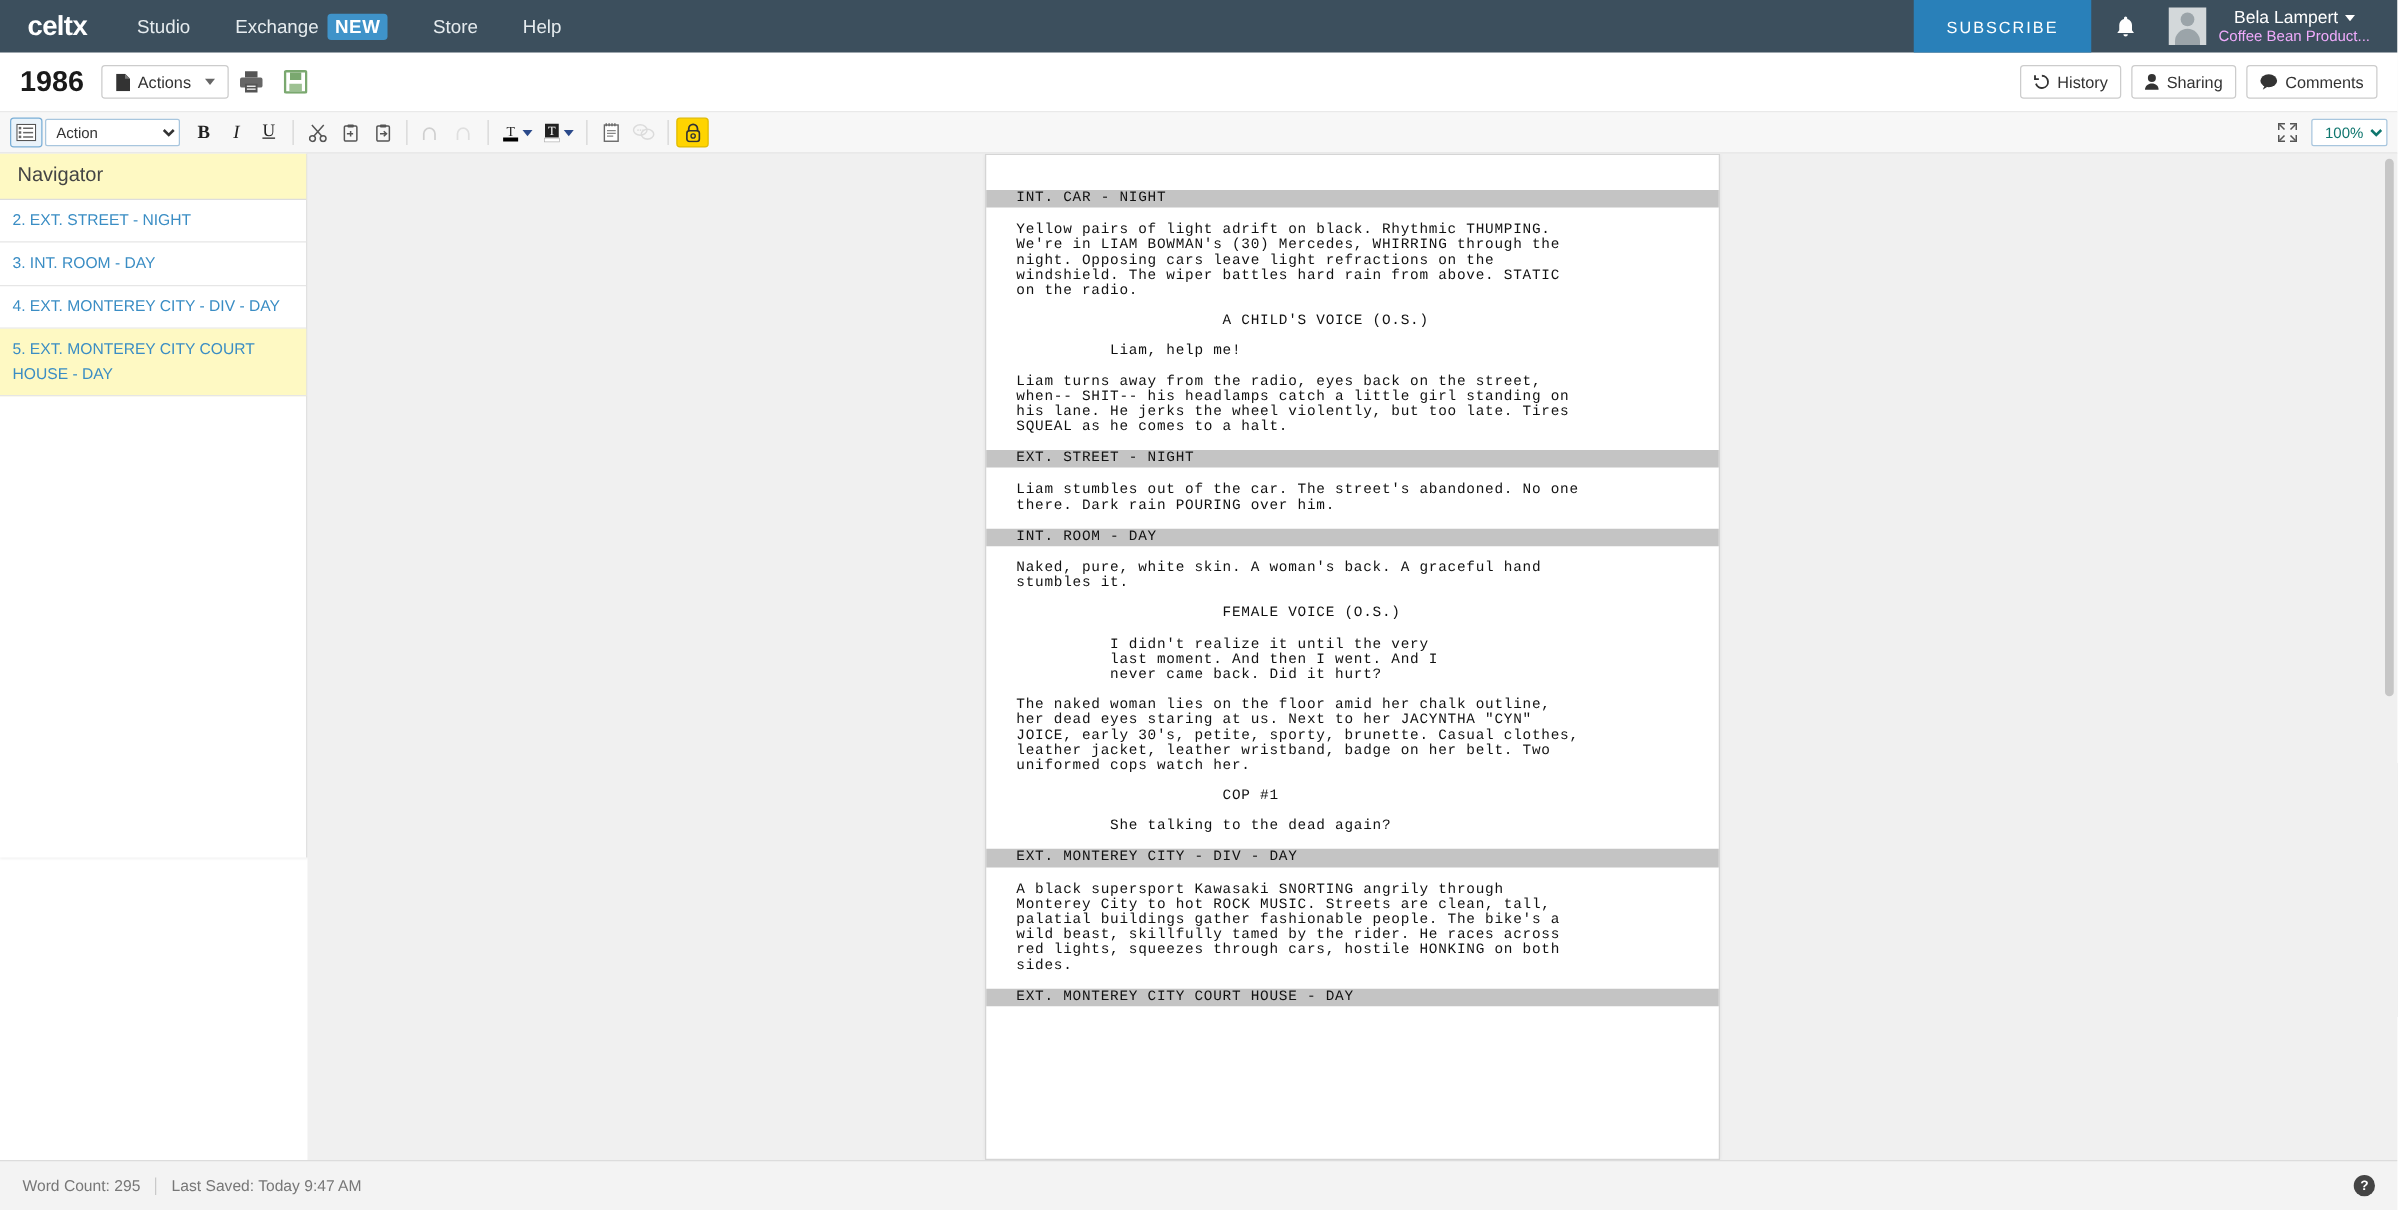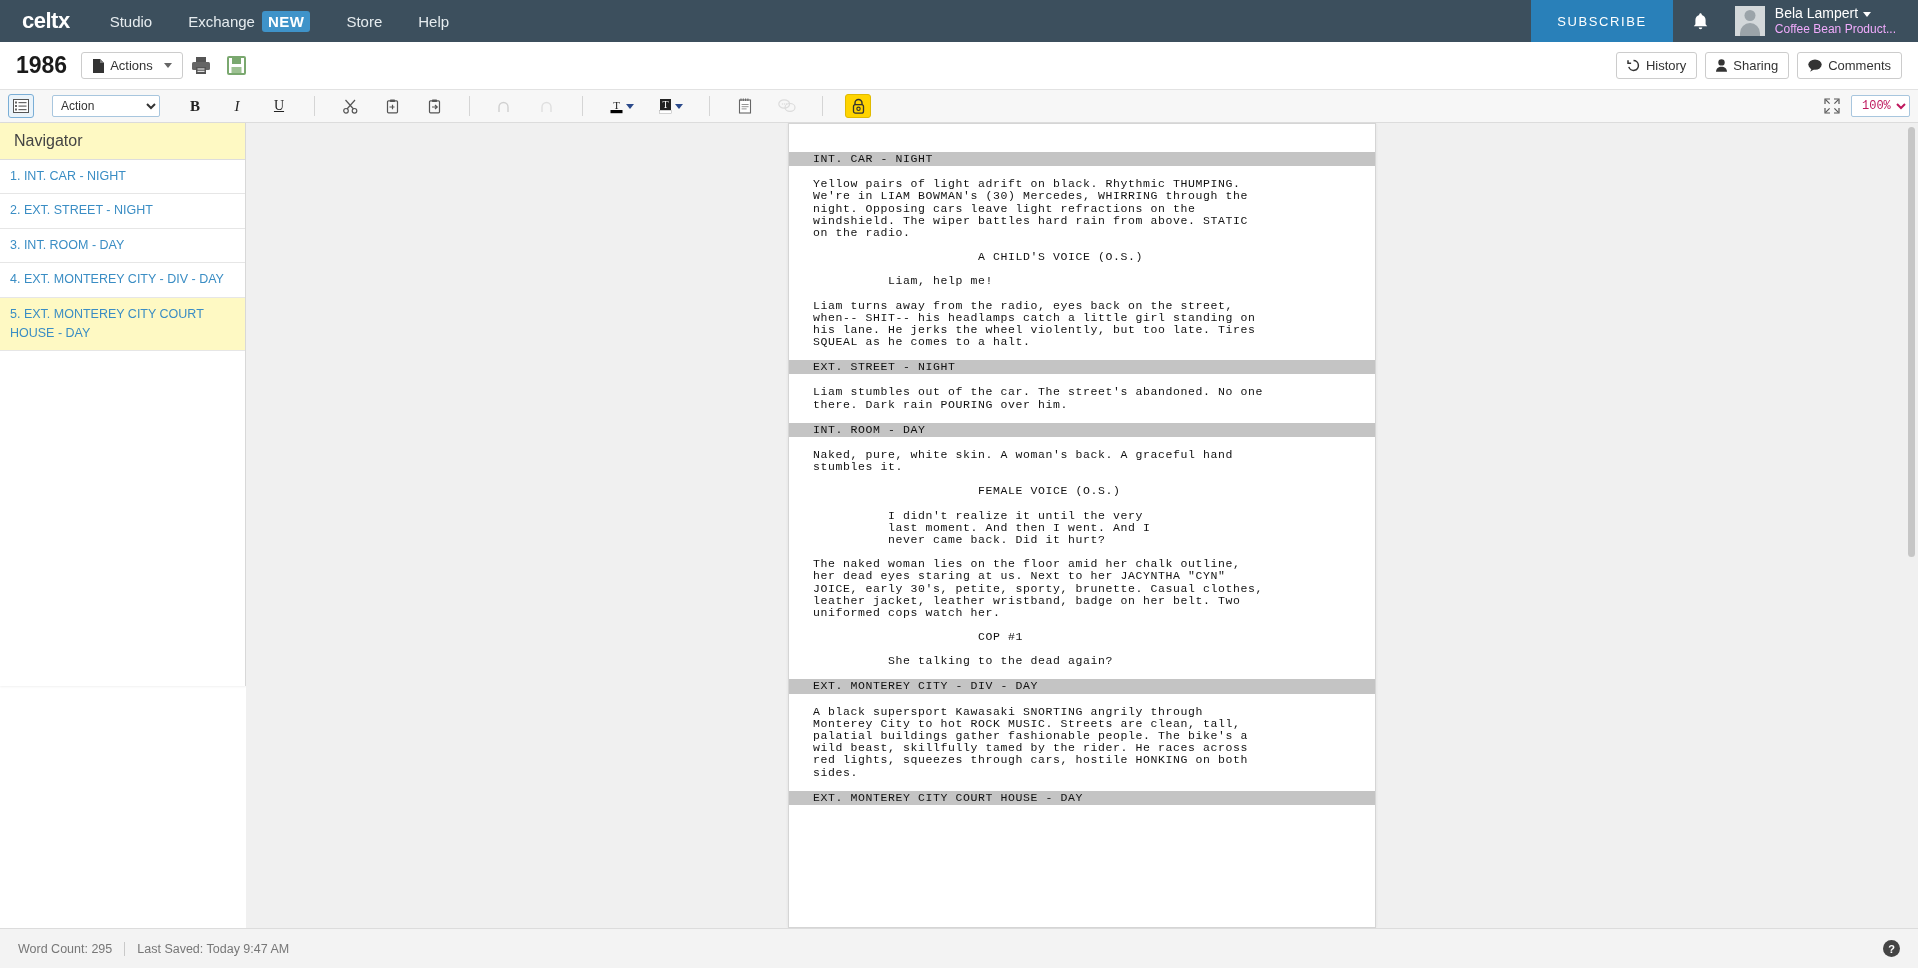--- a/index.html
+++ b/index.html
@@ -62,21 +62,21 @@
   .avatar::before {
     content: ""; position: absolute; left: 50%; top: 4px;
     width: 11px; height: 11px; border-radius: 50%;
     background: #9ba4a9; transform: translateX(-50%);
   }
   .avatar::after {
     content: ""; position: absolute; left: 50%; top: 17px;
     width: 20px; height: 16px; border-radius: 10px 10px 0 0;
     background: #9ba4a9; transform: translateX(-50%);
   }
-  .user-text { display: flex; flex-direction: column; line-height: 1.25; }
+  .user-text { display: flex; flex-direction: column; line-height: 1.25; text-align: center; }
   .user-name { color: #fff; font-size: 14px; }
   .user-org { color: #f0abfc; font-size: 12px; }
   .caret-down {
     display: inline-block; width: 0; height: 0;
     border-left: 4px solid transparent; border-right: 4px solid transparent;
     border-top: 5px solid currentColor; margin-left: 5px;
     vertical-align: middle;
   }
 
   
@@ -95,43 +95,43 @@
   .iconbtn {
     background: none; border: none; cursor: pointer;
     padding: 4px 8px; display: inline-flex; align-items: center;
   }
   .docbar-right { margin-left: auto; display: flex; gap: 8px; align-items: center; }
 
   
   .toolbar {
     height: 33px; min-height: 33px; background: #f7f7f7;
     border-bottom: 1px solid #dcdcdc;
-    display: flex; align-items: center; padding: 0 8px; gap: 16px;
+    display: flex; align-items: center; padding: 0 8px; gap: 0;
   }
   .tb-btn {
     background: none; border: 1px solid transparent; border-radius: 3px;
     width: 26px; height: 24px; cursor: pointer;
     display: inline-flex; align-items: center; justify-content: center;
     color: #4a4a4a; font-family: inherit;
   }
   .tb-btn.active-blue { border: 1px solid #7aaed6; background: #eaf3fa; }
   .tb-btn.active-yellow { background: #ffd400; border-color: #e0ba00; }
   .tb-btn.disabled { opacity: 0.35; cursor: default; }
   .tb-sep { width: 1px; height: 20px; background: #d5d5d5; margin: 0 6px; }
   .elem-select {
     height: 22px; width: 108px; font-size: 12px;
     border: 1px solid #a8c6de; border-radius: 2px;
     background: #fff; color: #333; font-family: inherit;
     padding-left: 4px; margin: 0 6px 0 2px; cursor: pointer;
   }
   .tb-right { margin-left: auto; display: flex; align-items: center; gap: 6px; }
   .zoom-select {
     height: 22px; font-size: 12px; border: 1px solid #a8c6de;
-    border-radius: 2px; background: #fff; color: #be185d;
-    font-family: Liberation Mono, monospace; padding: 0 2px 0 6px; cursor: pointer;
+    border-radius: 2px; background: #fff; color: #0f766e;
+    font-family: Liberation Sans, sans-serif; padding: 0 2px 0 6px; cursor: pointer;
   }
   .colorbtn {
     display: inline-flex; align-items: center; gap: 2px;
     background: none; border: 1px solid transparent; border-radius: 3px;
     cursor: pointer; padding: 1px 3px; height: 24px;
   }
   .tri-blue {
     width: 0; height: 0; border-left: 4px solid transparent;
     border-right: 4px solid transparent; border-top: 5px solid #2b4a8b;
   }
@@ -467,21 +467,20 @@
     <select class="zoom-select">
       <option>100%</option>
     </select>
   </div>
 </div>
 
 <div class="workspace">
 
   <aside class="navigator">
     <div class="nav-header">Navigator</div>
-    <div class="nav-item">1. INT. CAR - NIGHT</div>
     <div class="nav-item">2. EXT. STREET - NIGHT</div>
     <div class="nav-item">3. INT. ROOM - DAY</div>
     <div class="nav-item">4. EXT. MONTEREY CITY - DIV - DAY</div>
     <div class="nav-item selected">5. EXT. MONTEREY CITY COURT HOUSE - DAY</div>
   </aside>
 
   <div class="editor-area">
     <div class="page">
       <div class="script" id="script-body">
           <span class="sceneline">INT. CAR - NIGHT</span>

